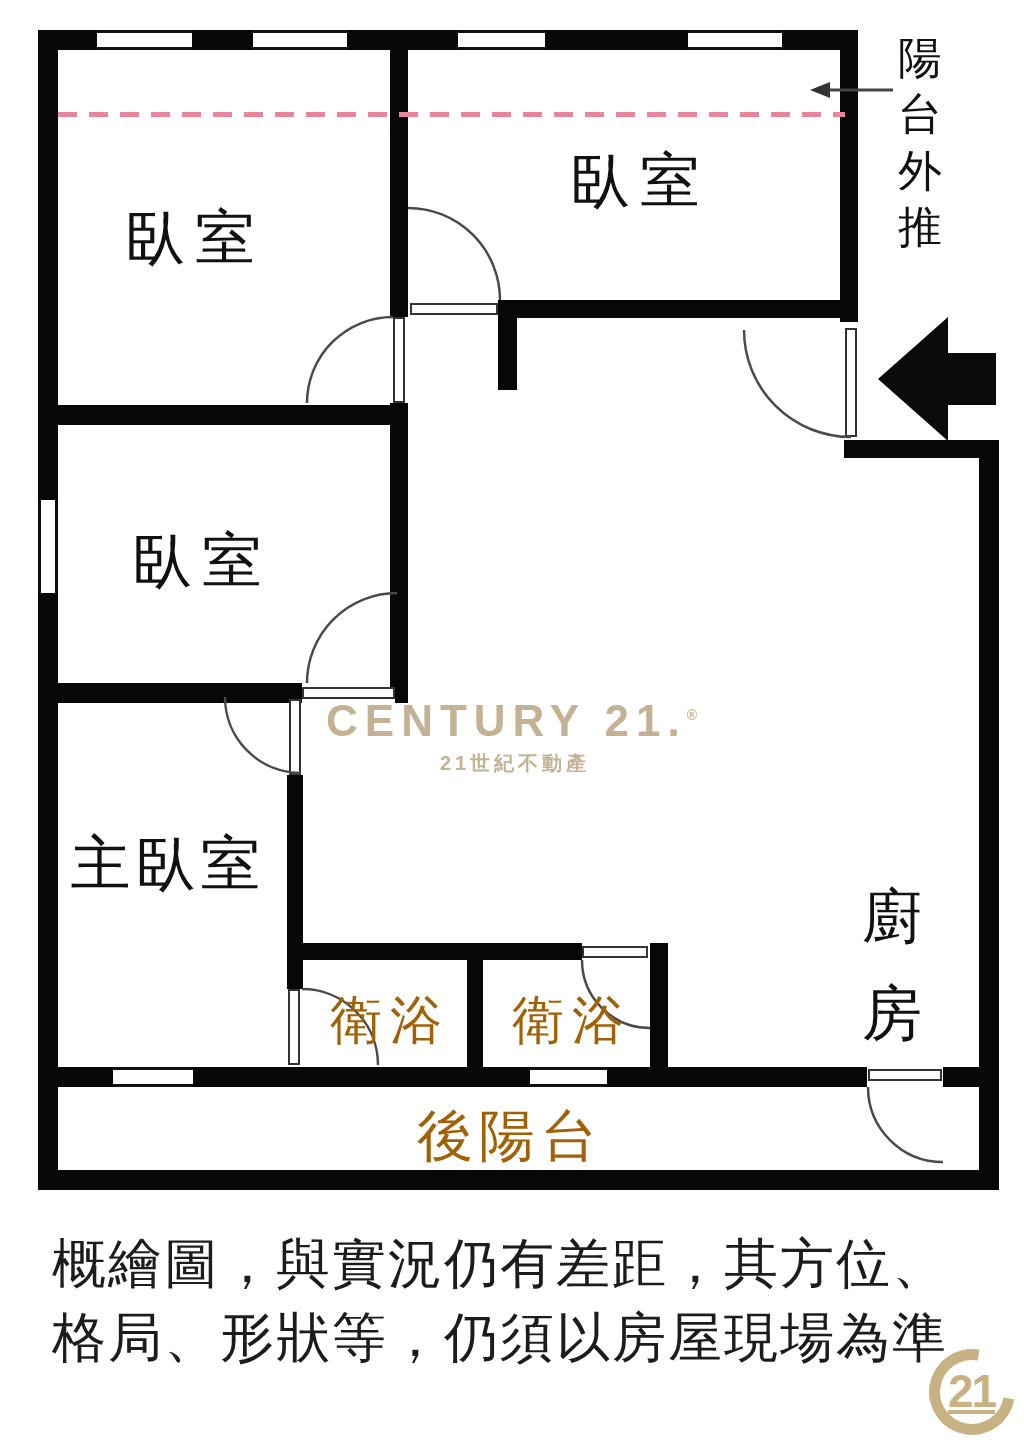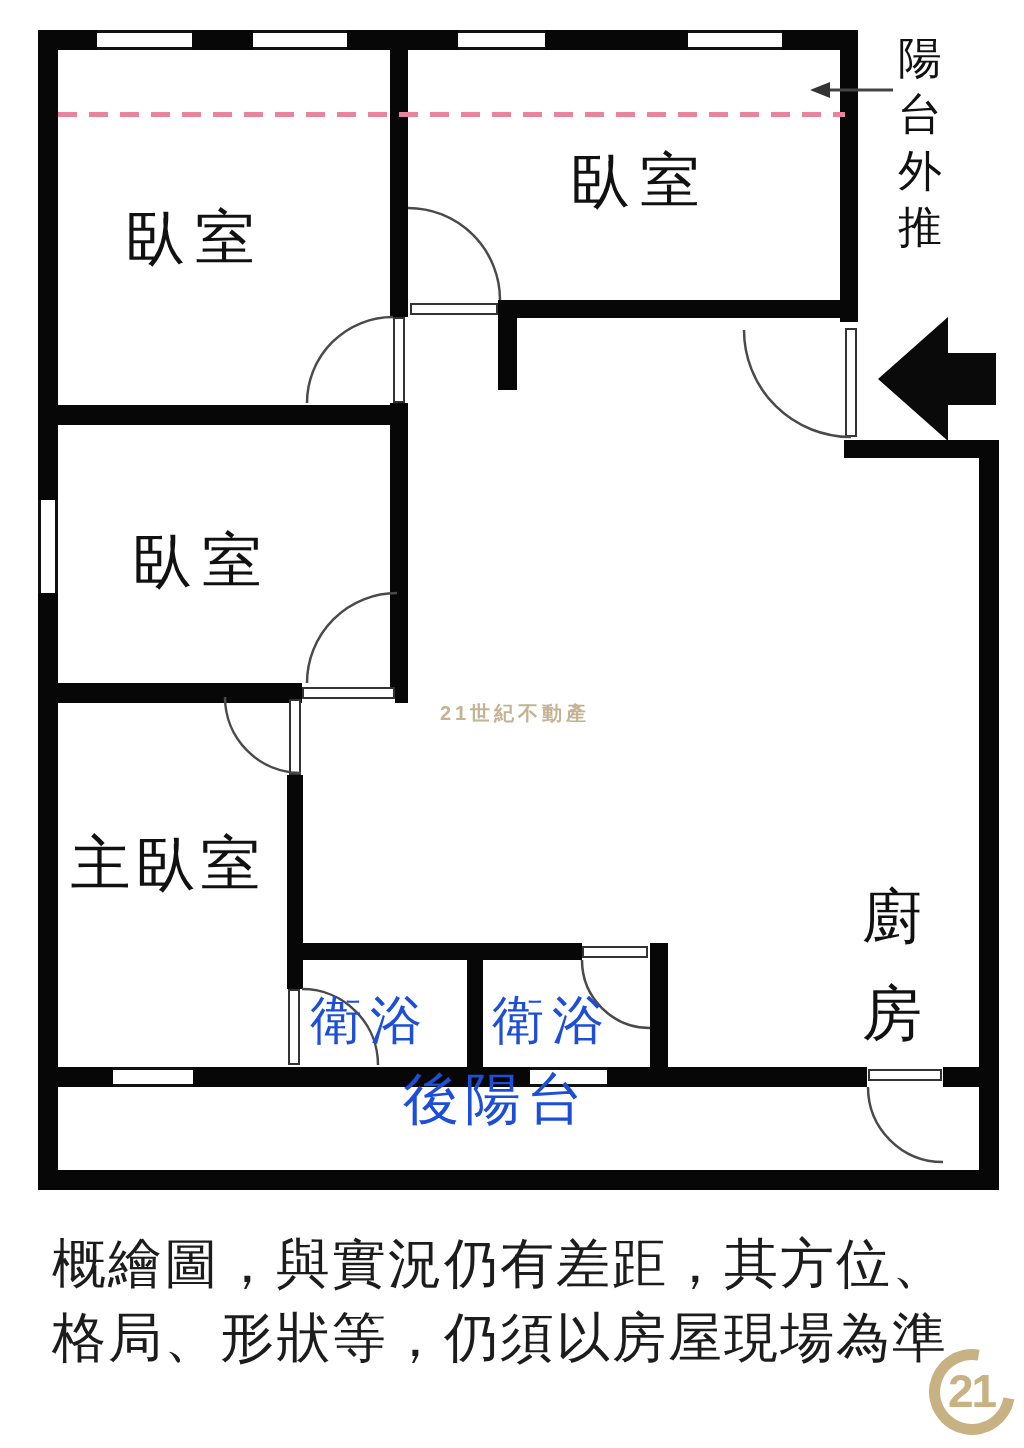--- a/index.html
+++ b/index.html
@@ -10,34 +10,34 @@
   .wall{position:absolute;background:#070707;}
   .window{position:absolute;background:#ffffff;box-sizing:border-box;}
   .window.h{border-top:3px solid #111;border-bottom:3px solid #111;}
   .window.v{border-left:3px solid #111;border-right:3px solid #111;}
   .leaf{position:absolute;background:#ffffff;box-sizing:border-box;border:2px solid #333;}
   .dashed{position:absolute;height:5px;
     background:repeating-linear-gradient(90deg,#e8849b 0 19px,rgba(0,0,0,0) 19px 31px);}
   .room-label{position:absolute;color:#111;font-size:60px;font-weight:500;
     letter-spacing:10px;text-align:center;white-space:nowrap;}
   .vtext{position:absolute;color:#111;font-weight:500;word-break:break-all;text-align:center;}
-  .small-label{position:absolute;color:#1d4ed8;font-weight:500;text-align:left;white-space:nowrap;}
+  .small-label{position:absolute;color:#a16207;font-weight:500;text-align:right;white-space:nowrap;}
   #svg-overlay{position:absolute;left:0;top:0;}
   .arc{fill:none;stroke:#4a4a4a;stroke-width:2.5px;}
   #watermark{position:absolute;left:320px;top:696px;width:390px;text-align:center;color:#c3b394;}
   #watermark .brand{font-size:44px;font-weight:bold;letter-spacing:7px;white-space:nowrap;}
   #watermark .reg{font-size:14px;vertical-align:super;}
   #watermark .subtitle{font-size:20px;font-weight:bold;letter-spacing:4px;margin-top:4px;}
   #disclaimer{position:absolute;left:52px;top:1226px;width:940px;color:#1c1c1c;
     font-size:54px;font-weight:500;letter-spacing:2px;line-height:74px;white-space:nowrap;}
   #seal-ring{position:absolute;left:929px;top:1349px;width:64px;height:64px;
     border:11px solid #c8b182;border-right-color:transparent;border-radius:50%;
     transform:rotate(-35deg);}
   #seal-number{position:absolute;left:948px;top:1364px;color:#c8b182;
-    font-size:46px;font-weight:bold;letter-spacing:-2px;}
+    font-size:46px;font-weight:bold;letter-spacing:-2px;text-decoration:underline;}
 </style>
 </head>
 <body>
 
 <div id="screenshot">
 
   <div class="wall" style="left:38px;top:30px;width:59px;height:20px"></div>
   <div class="wall" style="left:192px;top:30px;width:61px;height:20px"></div>
   <div class="wall" style="left:347px;top:30px;width:111px;height:20px"></div>
   <div class="wall" style="left:545px;top:30px;width:143px;height:20px"></div>
@@ -100,25 +100,26 @@
     <polygon points="878,379 948,317 948,353 996,353 996,405 948,405 948,441" fill="#0a0a0a"></polygon>
   </svg>
 
   <div class="room-label" style="left:105px;top:198px;width:180px">臥室</div>
   <div class="room-label" style="left:550px;top:141px;width:180px">臥室</div>
   <div class="room-label" style="left:112px;top:521px;width:180px">臥室</div>
   <div class="room-label" style="left:62px;top:824px;width:212px;letter-spacing:5px">主臥室</div>
   <div class="small-label" style="left:310px;top:986px;width:140px;font-size:52px;letter-spacing:8px">衛浴</div>
   <div class="small-label" style="left:492px;top:986px;width:140px;font-size:52px;letter-spacing:8px">衛浴</div>
   <div class="vtext" style="left:861px;top:868px;width:62px;font-size:60px;line-height:1.62">廚房</div>
-  <div class="small-label" style="left:403px;top:1062px;width:200px;font-size:56px;letter-spacing:6px">後陽台</div>
+  <div class="small-label" style="left:403px;top:1099px;width:200px;font-size:56px;letter-spacing:6px">後陽台</div>
 
   <div class="vtext" style="left:897px;top:30px;width:46px;font-size:44px;line-height:1.28">陽台外推</div>
 
   <div id="watermark">
+    <div class="brand"><span>CENTURY 21.</span><span class="reg">®</span></div>
     <div class="subtitle">21世紀不動產</div>
   </div>
 
   <div id="disclaimer">
     <div>概繪圖，與實況仍有差距，其方位、</div>
     <div>格局、形狀等，仍須以房屋現場為準</div>
   </div>
 
   <div id="seal-ring"></div>
   <div id="seal-number">21</div>

